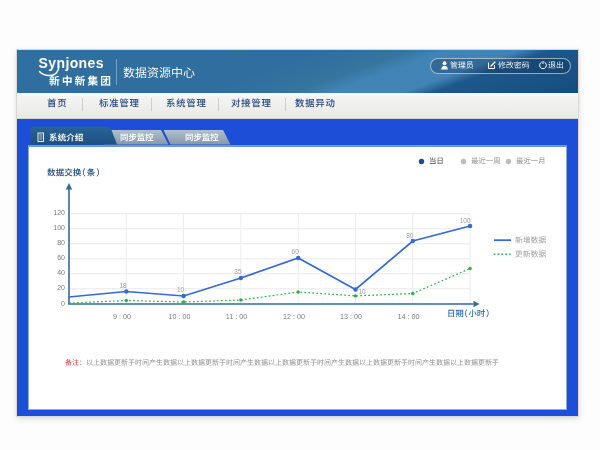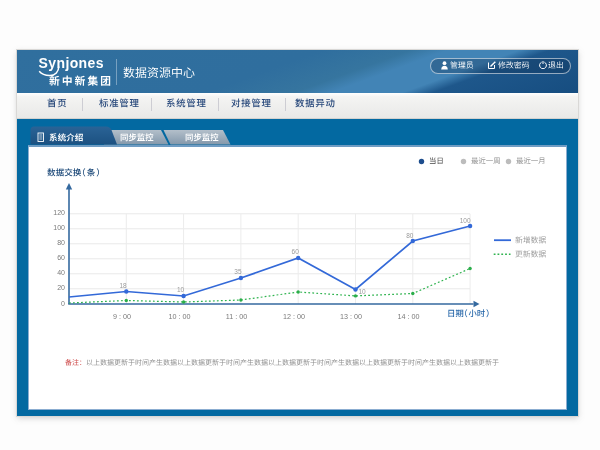--- a/index.html
+++ b/index.html
@@ -1,15 +1,15 @@
 <!DOCTYPE html>
 <html><head><meta charset="utf-8">
 <style>
 html,body{margin:0;padding:0;width:600px;height:450px;background:#fdfdfd;overflow:hidden}
-#page{position:absolute;left:17px;top:50px;width:561px;height:366px;background:#0369a1;
+#page{position:absolute;left:17px;top:50px;width:561px;height:366px;background:#1d4ed8;
 box-shadow:0 0 0 1px #d9d8d6, 0 2px 6px rgba(120,120,120,0.35);}
 svg{display:block}
 </style></head>
 <body>
 <svg width="0" height="0" style="position:absolute">
     <defs>
       <path id="g0" d="M113 225C94 171 63 114 26 76C48 62 86 34 104 19C143 64 182 135 206 201ZM354 191C382 145 416 81 432 41L513 90C502 56 487 23 468 -6C493 -19 541 -56 560 -77C647 49 659 254 659 401V408H758V-85H874V408H968V519H659V676C758 694 862 720 945 752L852 841C779 807 658 774 548 754V401C548 306 545 191 513 92C496 131 463 190 432 234ZM202 653H351C341 616 323 564 308 527H190L238 540C233 571 220 618 202 653ZM195 830C205 806 216 777 225 750H53V653H189L106 633C120 601 131 559 136 527H38V429H229V352H44V251H229V38C229 28 226 25 215 25C204 25 172 25 142 26C156 -2 170 -44 174 -72C228 -72 268 -71 298 -55C329 -38 337 -12 337 36V251H503V352H337V429H520V527H415C429 559 445 598 460 637L374 653H504V750H345C334 783 317 824 302 855Z"></path>
       <path id="g1" d="M434 850V676H88V169H208V224H434V-89H561V224H788V174H914V676H561V850ZM208 342V558H434V342ZM788 342H561V558H788Z"></path>
       <path id="g2" d="M438 279V227H48V132H335C243 81 124 39 15 16C40 -9 74 -54 92 -83C209 -50 338 11 438 83V-88H557V87C656 15 784 -45 901 -78C917 -50 951 -5 976 18C871 41 756 83 667 132H952V227H557V279ZM481 541V501H278V541ZM465 825C475 803 486 777 495 753H334C351 778 366 803 381 828L259 852C213 765 132 661 21 582C48 566 86 528 105 503C124 518 142 533 159 549V262H278V288H926V380H596V422H858V501H596V541H857V619H596V661H902V753H619C608 785 590 824 572 855ZM481 619H278V661H481ZM481 422V380H278V422Z"></path>
       <path id="g3" d="M72 811V-90H195V-55H798V-90H927V811ZM195 53V701H798V53ZM525 671V563H238V457H479C403 365 302 289 213 242C238 221 272 183 287 161C365 202 451 264 525 338V203C525 192 521 189 509 189C496 188 456 188 419 189C434 160 452 114 457 82C519 82 564 85 598 102C632 120 641 149 641 202V457H762V563H641V671Z"></path>

